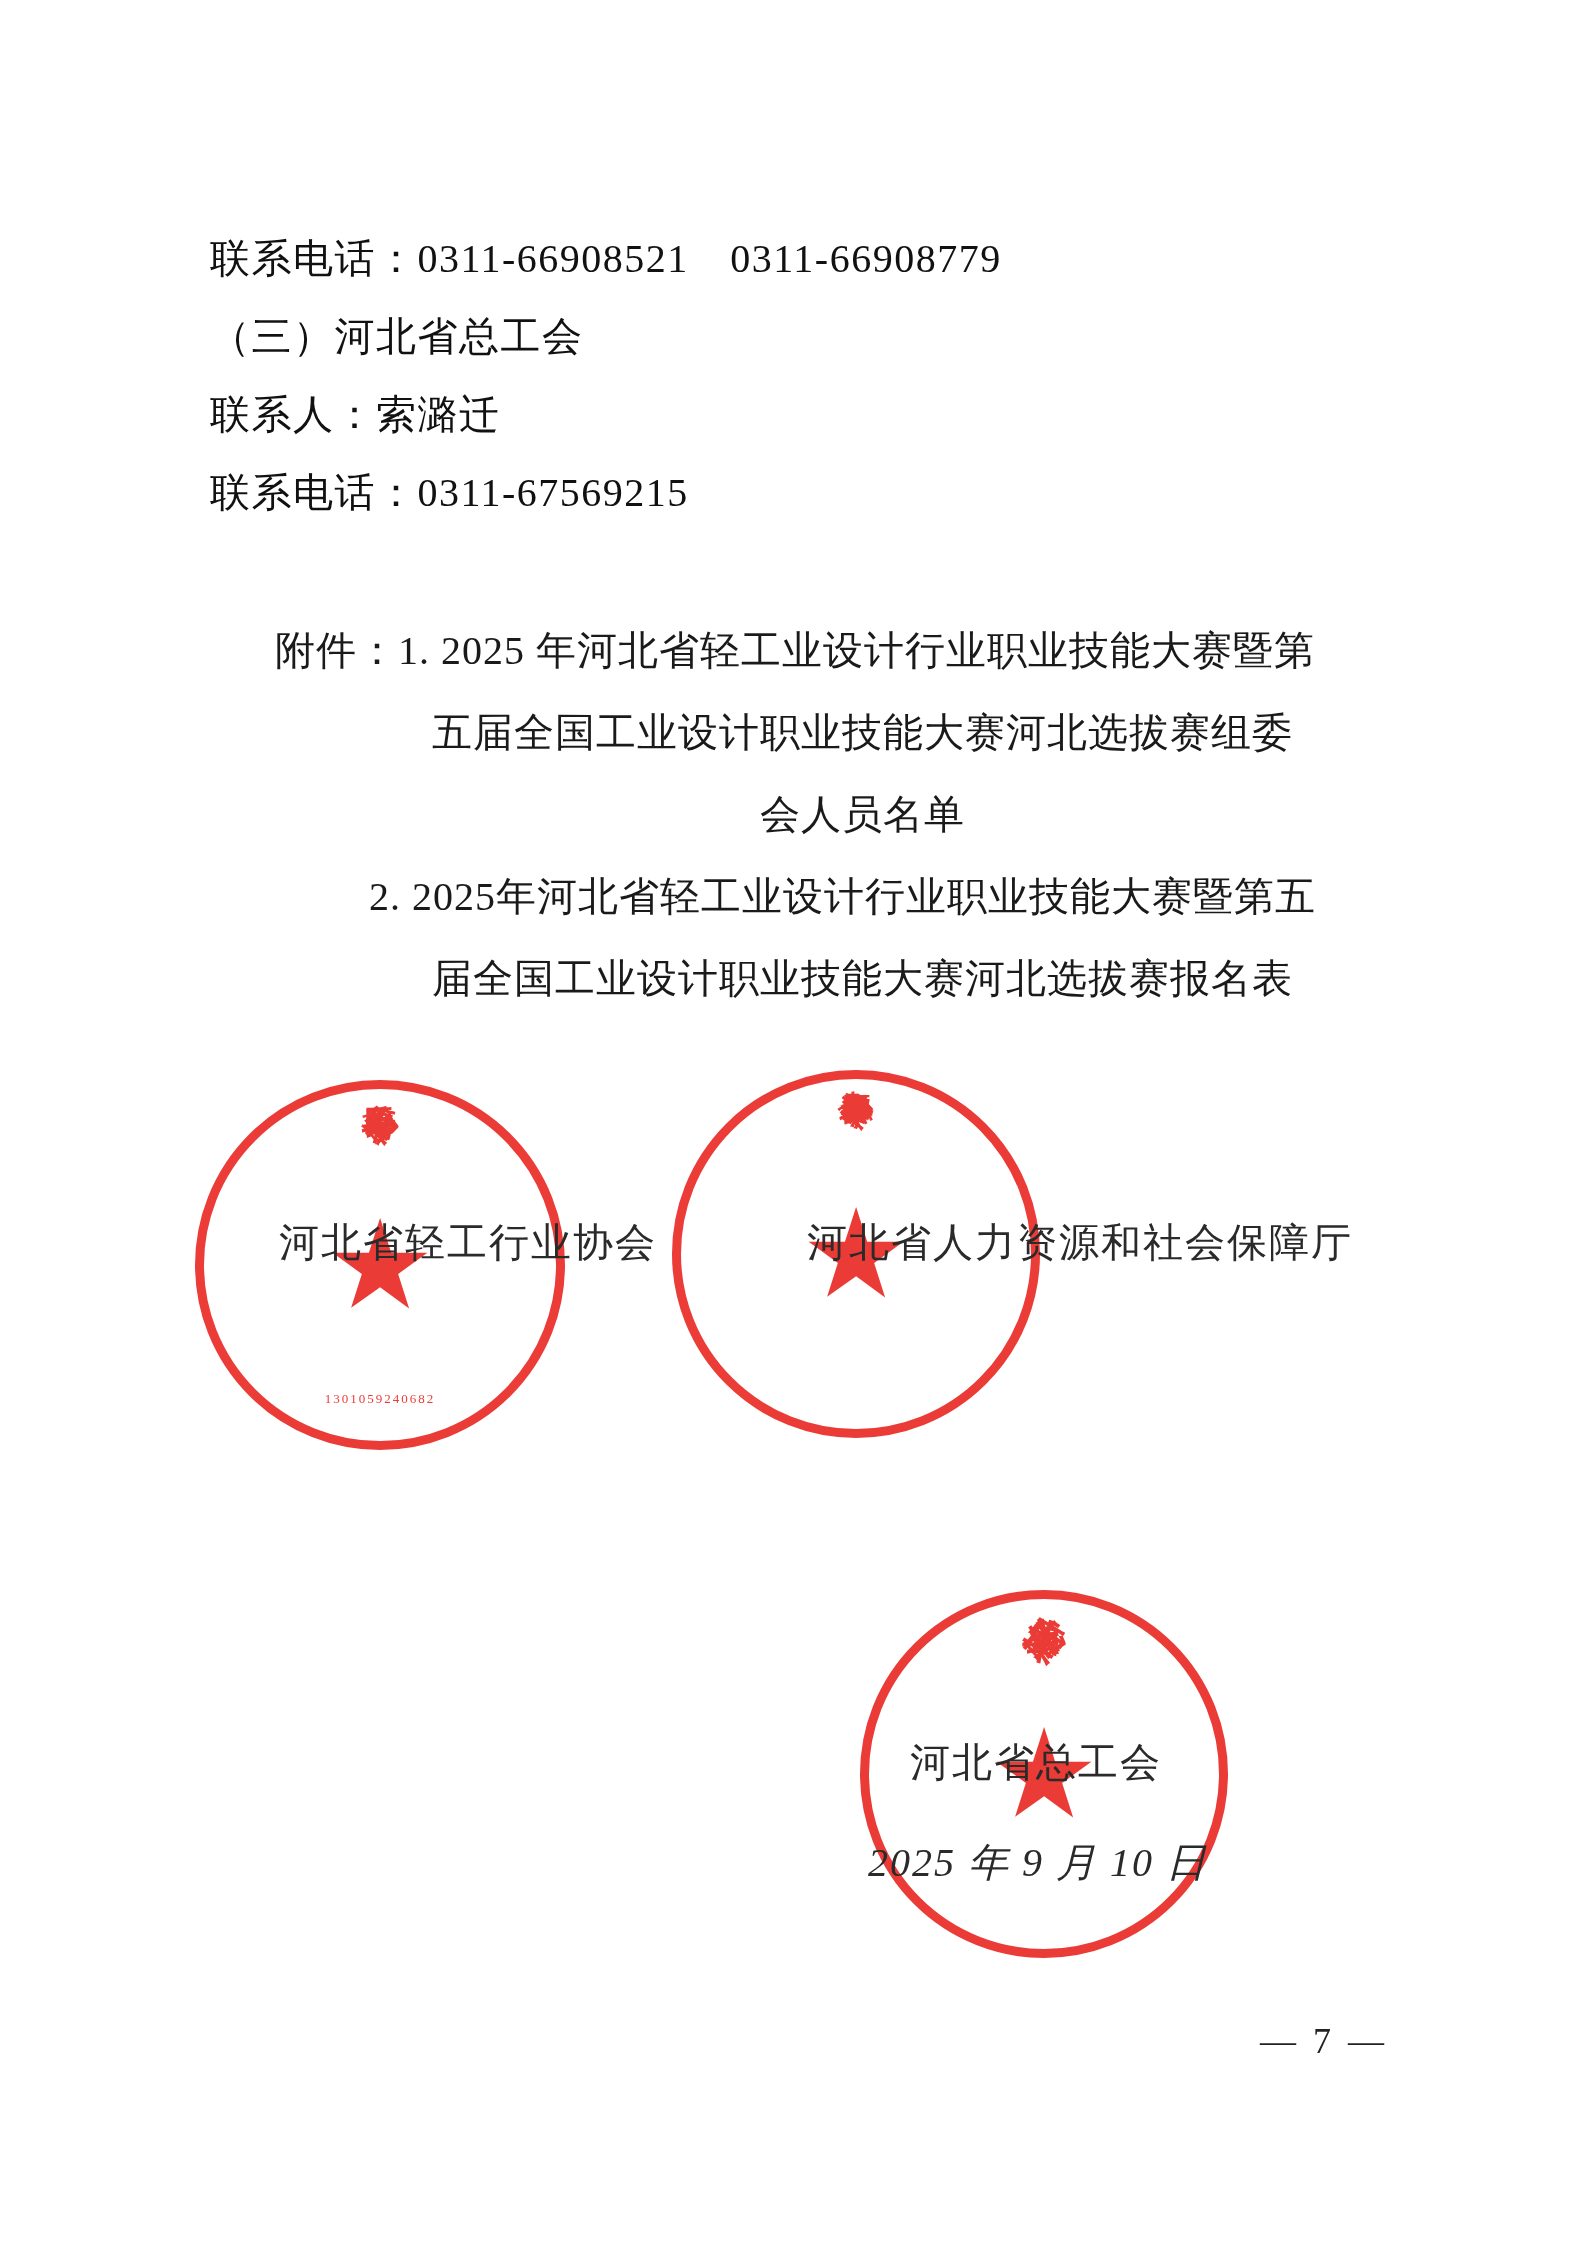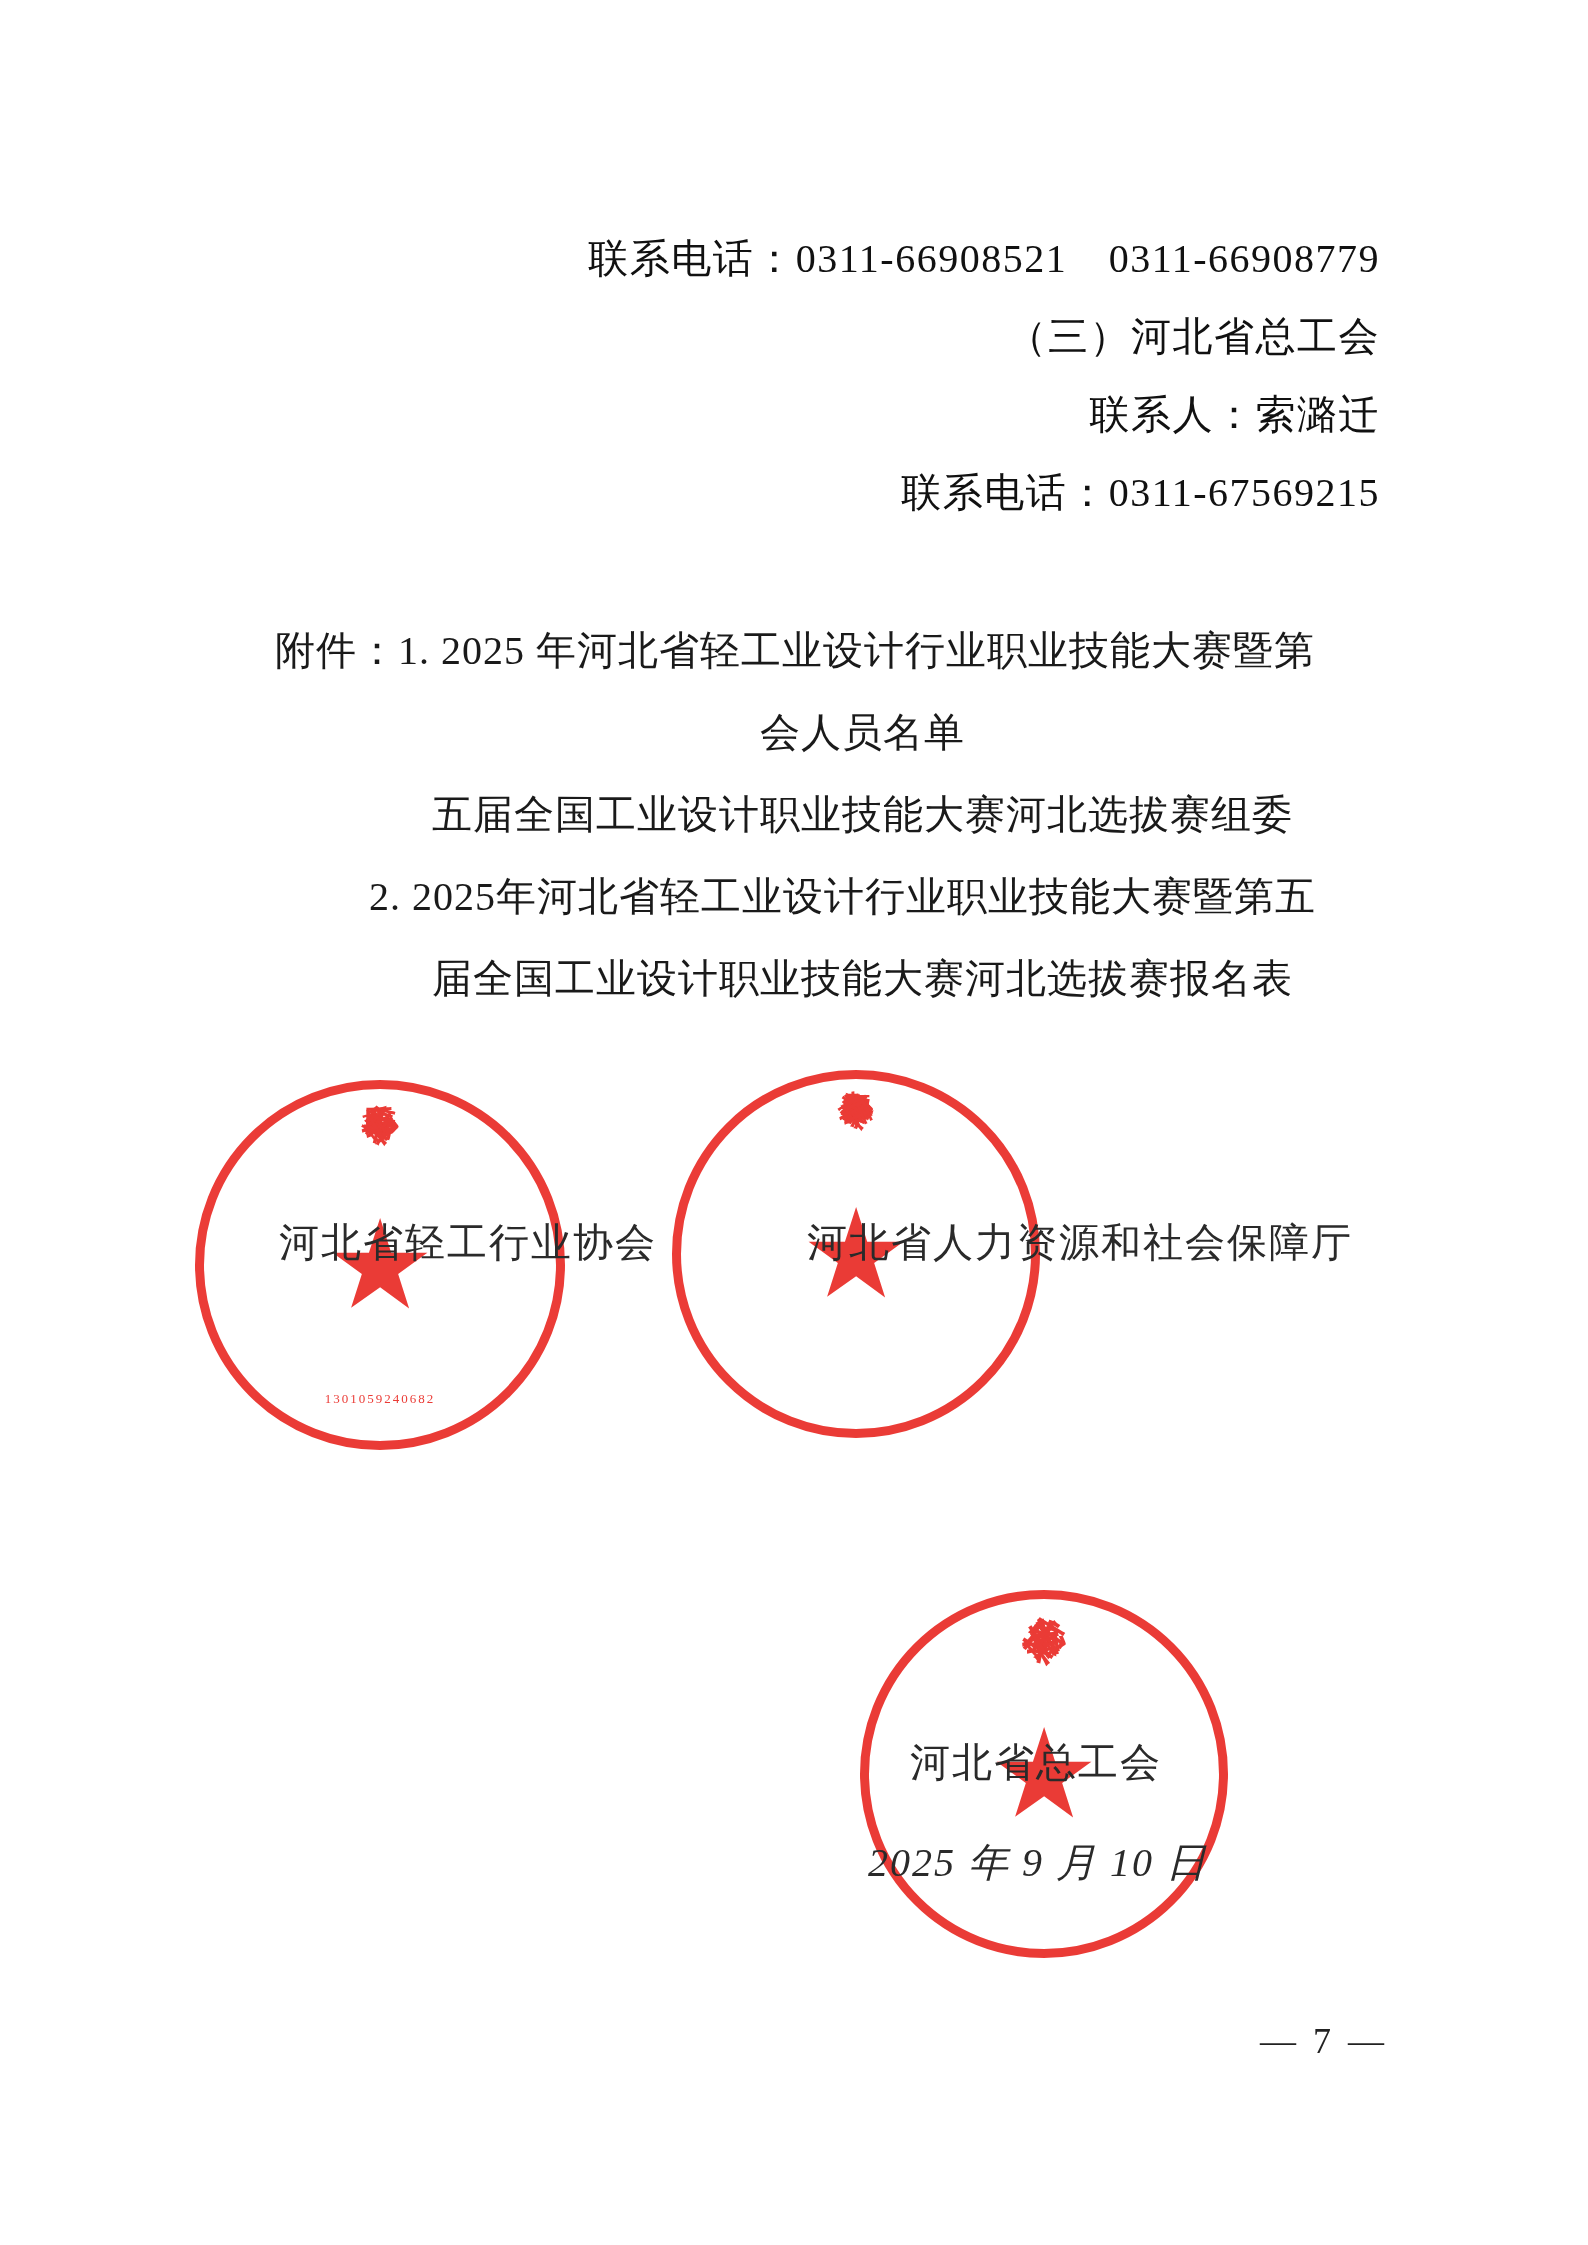--- a/index.html
+++ b/index.html
@@ -23,21 +23,20 @@
     left: 210px;
     top: 220px;
     width: 1170px;
   }
   .para {
     font-size: 40px;
     line-height: 78px;
     letter-spacing: 1.5px;
     white-space: nowrap;
     color: #111;
-    text-align: right;
   }
   .gap-block {
     height: 60px;
   }
   .attach-wrap {
     margin-top: 18px;
   }
   .attach-line {
     font-size: 40px;
     line-height: 82px;
@@ -145,22 +144,22 @@
 
     <div class="para">联系电话：0311-67569215</div>
 
     <div class="gap-block"></div>
 
     <div class="attach-wrap">
 
       <div class="attach-line attach-hang-1">
         <span>附件：</span><span>1.</span>&nbsp;<span>2025 年河北省轻工业设计行业职业技能大赛暨第</span>
       </div>
+      <div class="attach-line attach-hang-2">五届全国工业设计职业技能大赛河北选拔赛组委</div>
       <div class="attach-line attach-hang-2">会人员名单</div>
-      <div class="attach-line attach-hang-2">五届全国工业设计职业技能大赛河北选拔赛组委</div>
 
       <div class="attach-line attach-item2-first">
         <span>2.</span>&nbsp;<span>2025年河北省轻工业设计行业职业技能大赛暨第五</span>
       </div>
       <div class="attach-line attach-hang-2">届全国工业设计职业技能大赛河北选拔赛报名表</div>
 
     </div>
   </div>
 
   <div>

